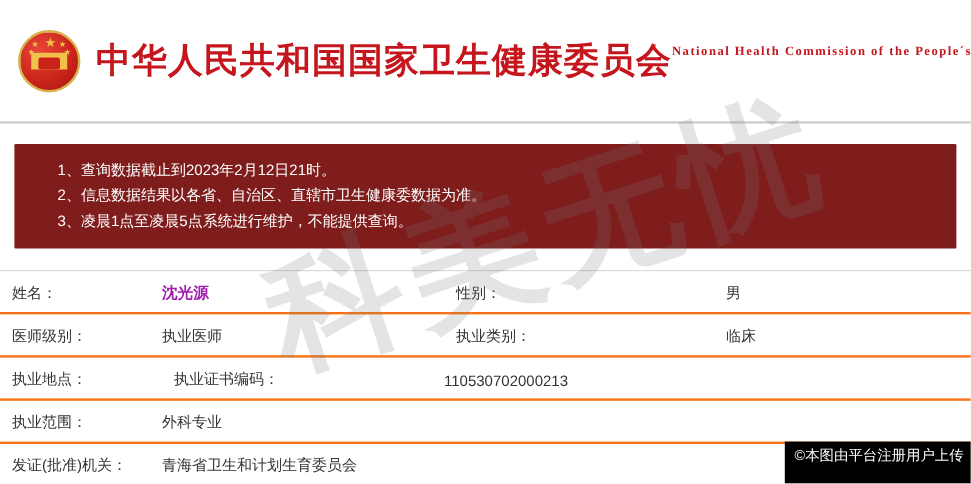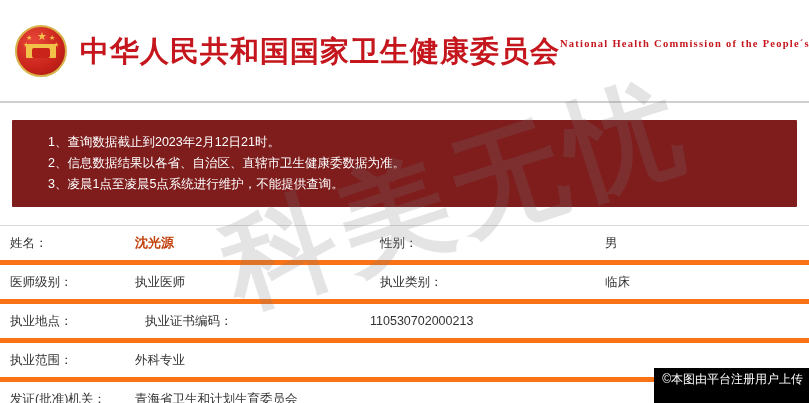--- a/index.html
+++ b/index.html
@@ -133,40 +133,40 @@
 
   
   .table {
     margin-top: 18px;
     width: 809px;
     border-top: 1px solid #d9d9d9;
     box-sizing: border-box;
   }
   .row {
     display: flex;
-    border-bottom: 5px solid #f97316;
+    border-bottom: 2px solid #f97316;
     min-height: 34px;
-    align-items: center;
+    align-items: flex-end;
   }
   .cell {
     display: flex;
     align-items: center;
     font-size: 12.5px;
     color: #333333;
     box-sizing: border-box;
     padding: 7px 0 7px 10px;
   }
   .lab1 { width: 135px; flex: 0 0 135px; }
   .val1 { width: 235px; flex: 0 0 235px; padding-left: 0; }
   .lab2 { width: 235px; flex: 0 0 235px; }
   .val2 { flex: 1 1 auto; padding-left: 0; }
   .val-wide { flex: 1 1 auto; padding-left: 0; }
   .name-val {
     font-weight: bold;
-    color: #c2410c;
+    color: #a21caf;
     font-size: 13px;
   }
 
   
   .wm {
     position: absolute;
     pointer-events: none;
     color: rgba(120, 120, 120, 0.20);
     font-size: 112px;
     font-weight: bold;

